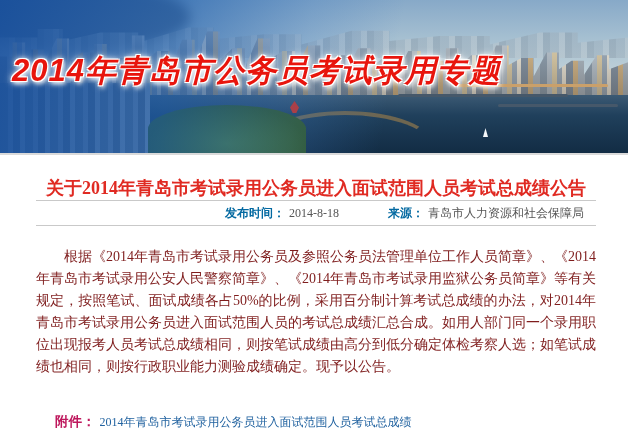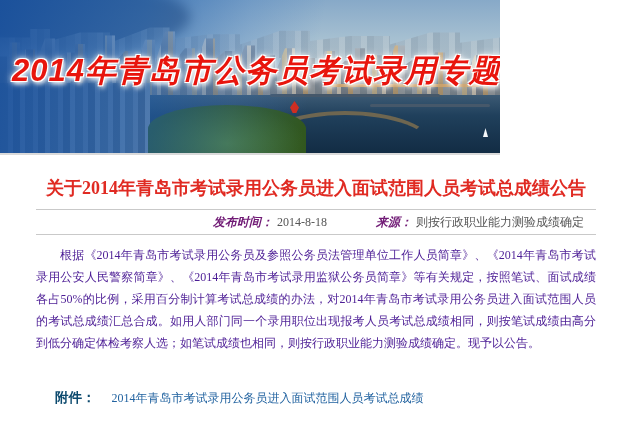--- a/index.html
+++ b/index.html
@@ -10,21 +10,21 @@
   }
   *{margin:0;padding:0;box-sizing:border-box;}
   html,body{background:#ffffff;}
   .page{
     width:628px;height:434px;overflow:hidden;background:#fff;
     font-family:"Liberation Serif","DejaVu Serif",serif;position:relative;
   }
 
   
   .banner{
-    position:relative;width:500px;height:155px;overflow:hidden;
+    position:relative;width:628px;height:155px;overflow:hidden;
     border-bottom:2px solid #dadada;
     background:linear-gradient(180deg,#87a9c8 0%,#a9c2d2 28%,#bfd0d8 48%,#b4c6d2 60%);
   }
   .mountain{
     position:absolute;left:-40px;top:-18px;width:230px;height:70px;
     background:rgba(25,48,82,.55);border-radius:50%;filter:blur(6px);
   }
   .skyline-far{
     position:absolute;left:0;top:24px;width:100%;height:34px;opacity:.55;
     background:repeating-linear-gradient(90deg,#9fb0bd 0 9px,#b8c4cc 9px 15px,#8fa0ae 15px 22px);
@@ -80,38 +80,38 @@
     font-family:"Liberation Sans","DejaVu Sans",sans-serif;
     font-size:31px;font-weight:bold;font-style:italic;letter-spacing:1px;
     color:var(--banner-title-red);white-space:nowrap;
     text-shadow:1px 1px 0 #fff,-1px -1px 0 #fff,1px -1px 0 #fff,-1px 1px 0 #fff,0 0 5px #fff,0 0 9px rgba(255,255,255,.95),2px 3px 4px rgba(255,255,255,.8);
   }
 
   
   .article{padding:21px 32px 0 36px;}
   .article-title{
     font-size:18px;font-weight:bold;color:var(--article-title-red);
-    text-align:center;line-height:24px;margin-bottom:9px;letter-spacing:0;
+    text-align:center;line-height:24px;letter-spacing:0;
   }
   .rule{border-top:1px solid var(--rule-gray);height:0;}
   .meta{
     height:24px;line-height:24px;text-align:right;padding-right:12px;
     font-size:12px;color:#555;white-space:nowrap;
   }
-  .meta .meta-label{font-weight:bold;color:#701a75;font-style:italic;}
+  .meta .meta-label{font-weight:bold;color:#0369a1;}
   .meta .meta-label.src{margin-left:46px;}
   .meta .meta-value{color:#555;margin-left:4px;margin-top:22px;}
   .body-text{
-    margin-top:9px;font-size:12px;line-height:22px;color:#4c1d95;
+    margin-top:20px;font-size:14px;line-height:22px;color:#7f1d1d;
     text-align:justify;text-indent:2em;
   }
   .attachment{margin-top:34px;padding-left:19px;white-space:nowrap;}
-  .att-label{font-size:13.5px;font-weight:bold;color:#0c4a6e;}
+  .att-label{font-size:13.5px;font-weight:bold;color:#be185d;}
   .att-link{
-    font-size:12px;color:var(--link-blue);text-decoration:none;margin-left:16px;
+    font-size:12px;color:var(--link-blue);text-decoration:none;margin-left:4px;
   }
 </style>
 </head>
 <body>
 
 <div class="page">
 
   <div class="banner">
     <div class="mountain"></div>
     <div class="skyline-far"></div>
@@ -129,21 +129,21 @@
     <div class="banner-title">2014年青岛市公务员考试录用专题</div>
   </div>
 
   <div class="article">
     <h1 class="article-title">关于2014年青岛市考试录用公务员进入面试范围人员考试总成绩公告</h1>
 
     <div class="rule"></div>
 
     <div class="meta">
       <span class="meta-label">发布时间：</span><span class="meta-value">2014-8-18</span>
-      <span class="meta-label src">来源：</span><span class="meta-value">则按行政职业能力测验成绩确定</span>
+      <span class="meta-label src">来源：</span><span class="meta-value">青岛市人力资源和社会保障局</span>
     </div>
 
     <div class="rule"></div>
 
     <p class="body-text">根据《2014年青岛市考试录用公务员及参照公务员法管理单位工作人员简章》、《2014年青岛市考试录用公安人民警察简章》、《2014年青岛市考试录用监狱公务员简章》等有关规定，按照笔试、面试成绩各占50%的比例，采用百分制计算考试总成绩的办法，对2014年青岛市考试录用公务员进入面试范围人员的考试总成绩汇总合成。如用人部门同一个录用职位出现报考人员考试总成绩相同，则按笔试成绩由高分到低分确定体检考察人选；如笔试成绩也相同，则按行政职业能力测验成绩确定。现予以公告。</p>
 
     <div class="attachment">
       <span class="att-label">附件：</span><a class="att-link" href="#">2014年青岛市考试录用公务员进入面试范围人员考试总成绩</a>
     </div>
   </div>

